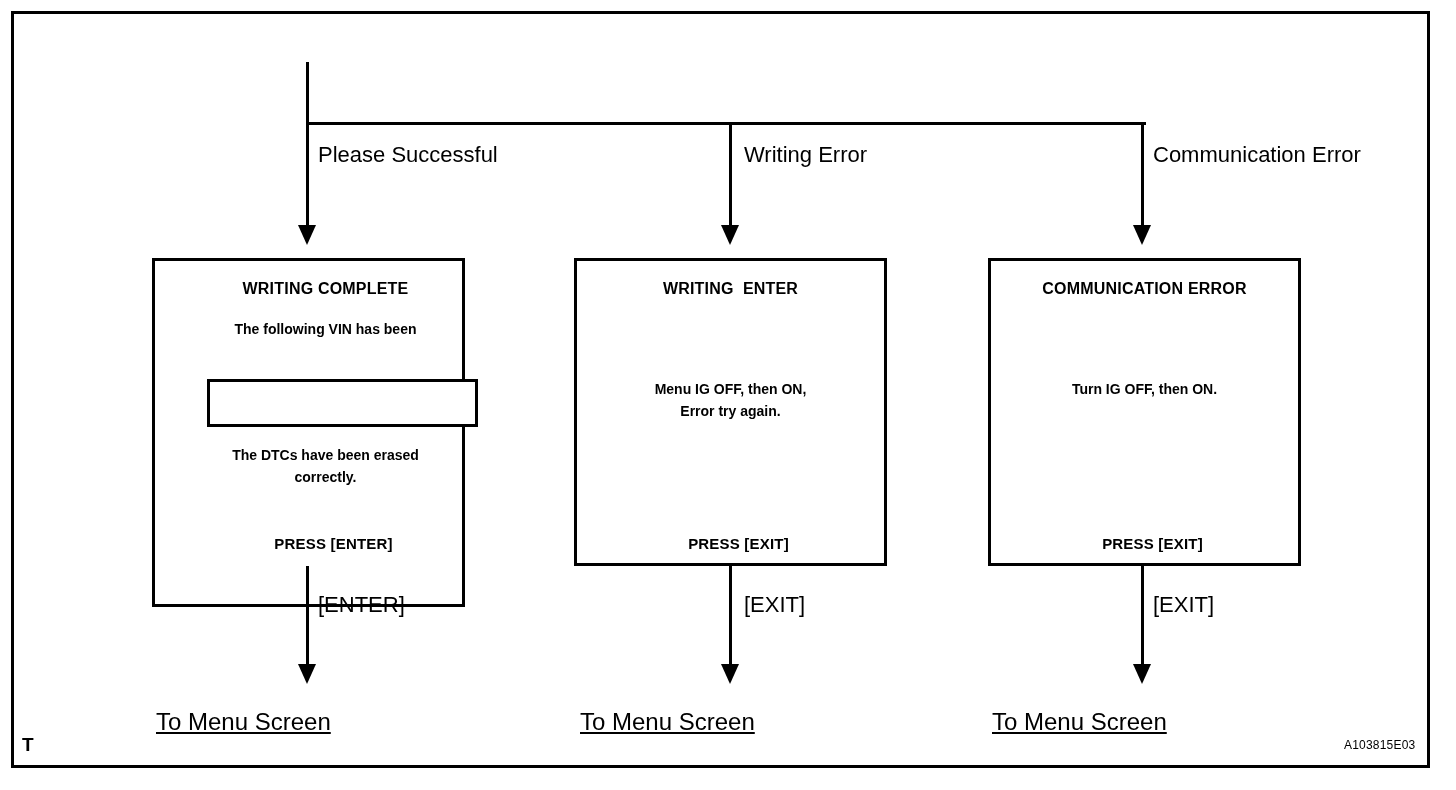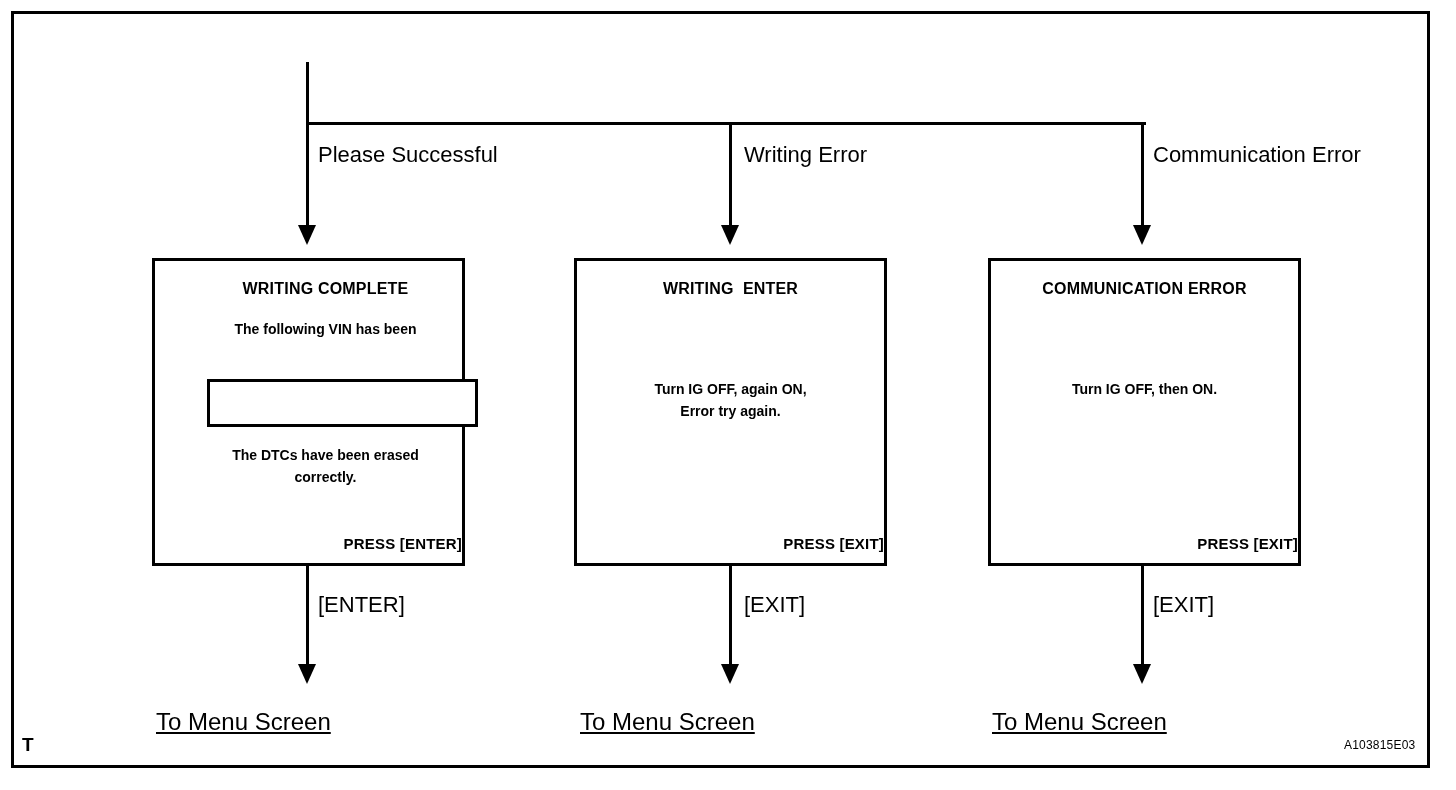--- a/index.html
+++ b/index.html
@@ -105,21 +105,21 @@
     right: 8px;
     text-align: center;
     font-weight: bold;
     font-size: 14px;
     line-height: 1.28;
   }
   .screen-prompt {
     position: absolute;
     left: 16px;
     right: 0;
-    text-align: right;
+    text-align: center;
     font-weight: bold;
     font-size: 15px;
     letter-spacing: 0.2px;
   }
   .vin-field {
     position: absolute;
     border: 3px solid #000000;
     box-sizing: border-box;
     background: #ffffff;
   }
@@ -150,40 +150,40 @@
   <div class="vline" style="left:729px; top:122px; height:105px;"></div>
   <div class="arrowhead" style="left:721px; top:225px;"></div>
 
   <div class="vline" style="left:1141px; top:122px; height:105px;"></div>
   <div class="arrowhead" style="left:1133px; top:225px;"></div>
 
   <div class="edge-label" style="left:318px; top:143px;">Please Successful</div>
   <div class="edge-label" style="left:744px; top:143px;">Writing Error</div>
   <div class="edge-label" style="left:1153px; top:143px;">Communication Error</div>
 
-  <div class="screen-box" style="left:152px; top:258px; width:313px; height:308px;padding-left:34px;">
+  <div class="screen-box" style="left:152px; top:258px; width:313px; height:349px;padding-left:34px;">
     <div class="screen-inner">
       <div class="screen-title" style="top:19px;">WRITING COMPLETE</div>
       <div class="screen-msg" style="top:60px;">The following VIN has been</div>
 
       <div class="vin-field" style="left:18px; top:118px; width:271px; height:48px;">
         <span style="display:block; text-align:center; font-weight:bold; font-size:17px; line-height:42px;"></span>
       </div>
 
       <div class="screen-msg" style="top:208px;">correctly.</div>
       <div class="screen-msg" style="top:186px;">The DTCs have been erased</div>
 
       <div class="screen-prompt" style="top:274px;">PRESS [ENTER]</div>
     </div>
   </div>
 
   <div class="screen-box" style="left:574px; top:258px; width:313px; height:308px;">
     <div class="screen-inner">
       <div class="screen-title" style="top:19px;">WRITING  ENTER</div>
-      <div class="screen-msg" style="top:120px;">Turn IG OFF, again ON,</div>
+      <div class="screen-msg" style="top:120px;">Menu IG OFF, then ON,</div>
       <div class="screen-msg" style="top:142px;">Error try again.</div>
       <div class="screen-prompt" style="top:274px;">PRESS [EXIT]</div>
     </div>
   </div>
 
   <div class="screen-box" style="left:988px; top:258px; width:313px; height:308px;">
     <div class="screen-inner">
       <div class="screen-title" style="top:19px;">COMMUNICATION ERROR</div>
       <div class="screen-msg" style="top:120px;">Turn IG OFF, then ON.</div>
       <div class="screen-prompt" style="top:274px;">PRESS [EXIT]</div>

